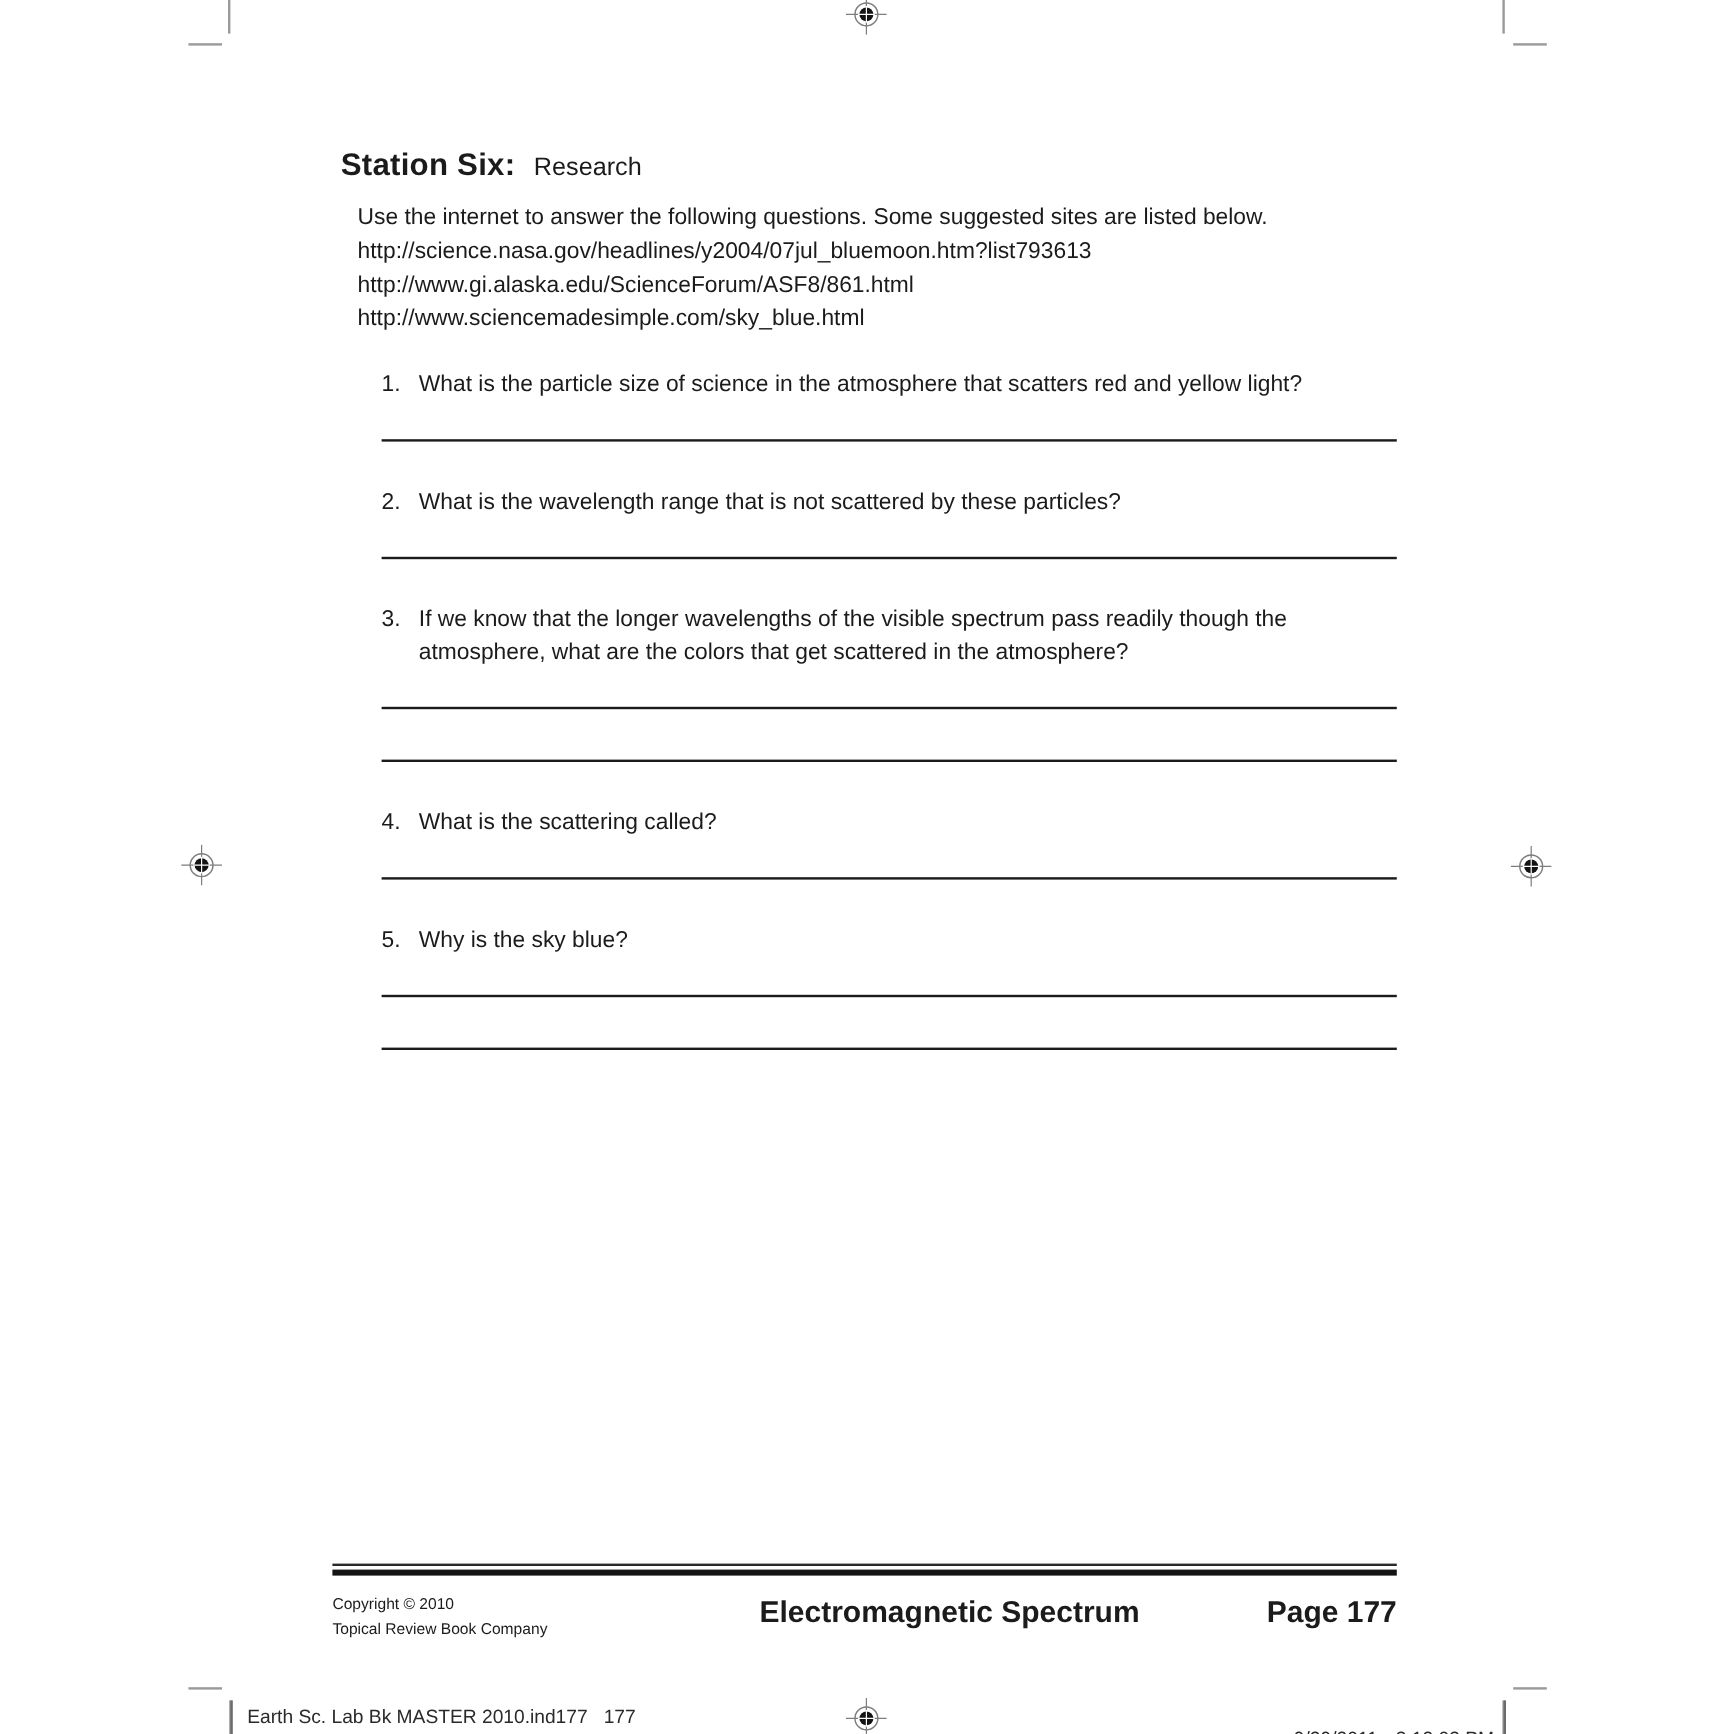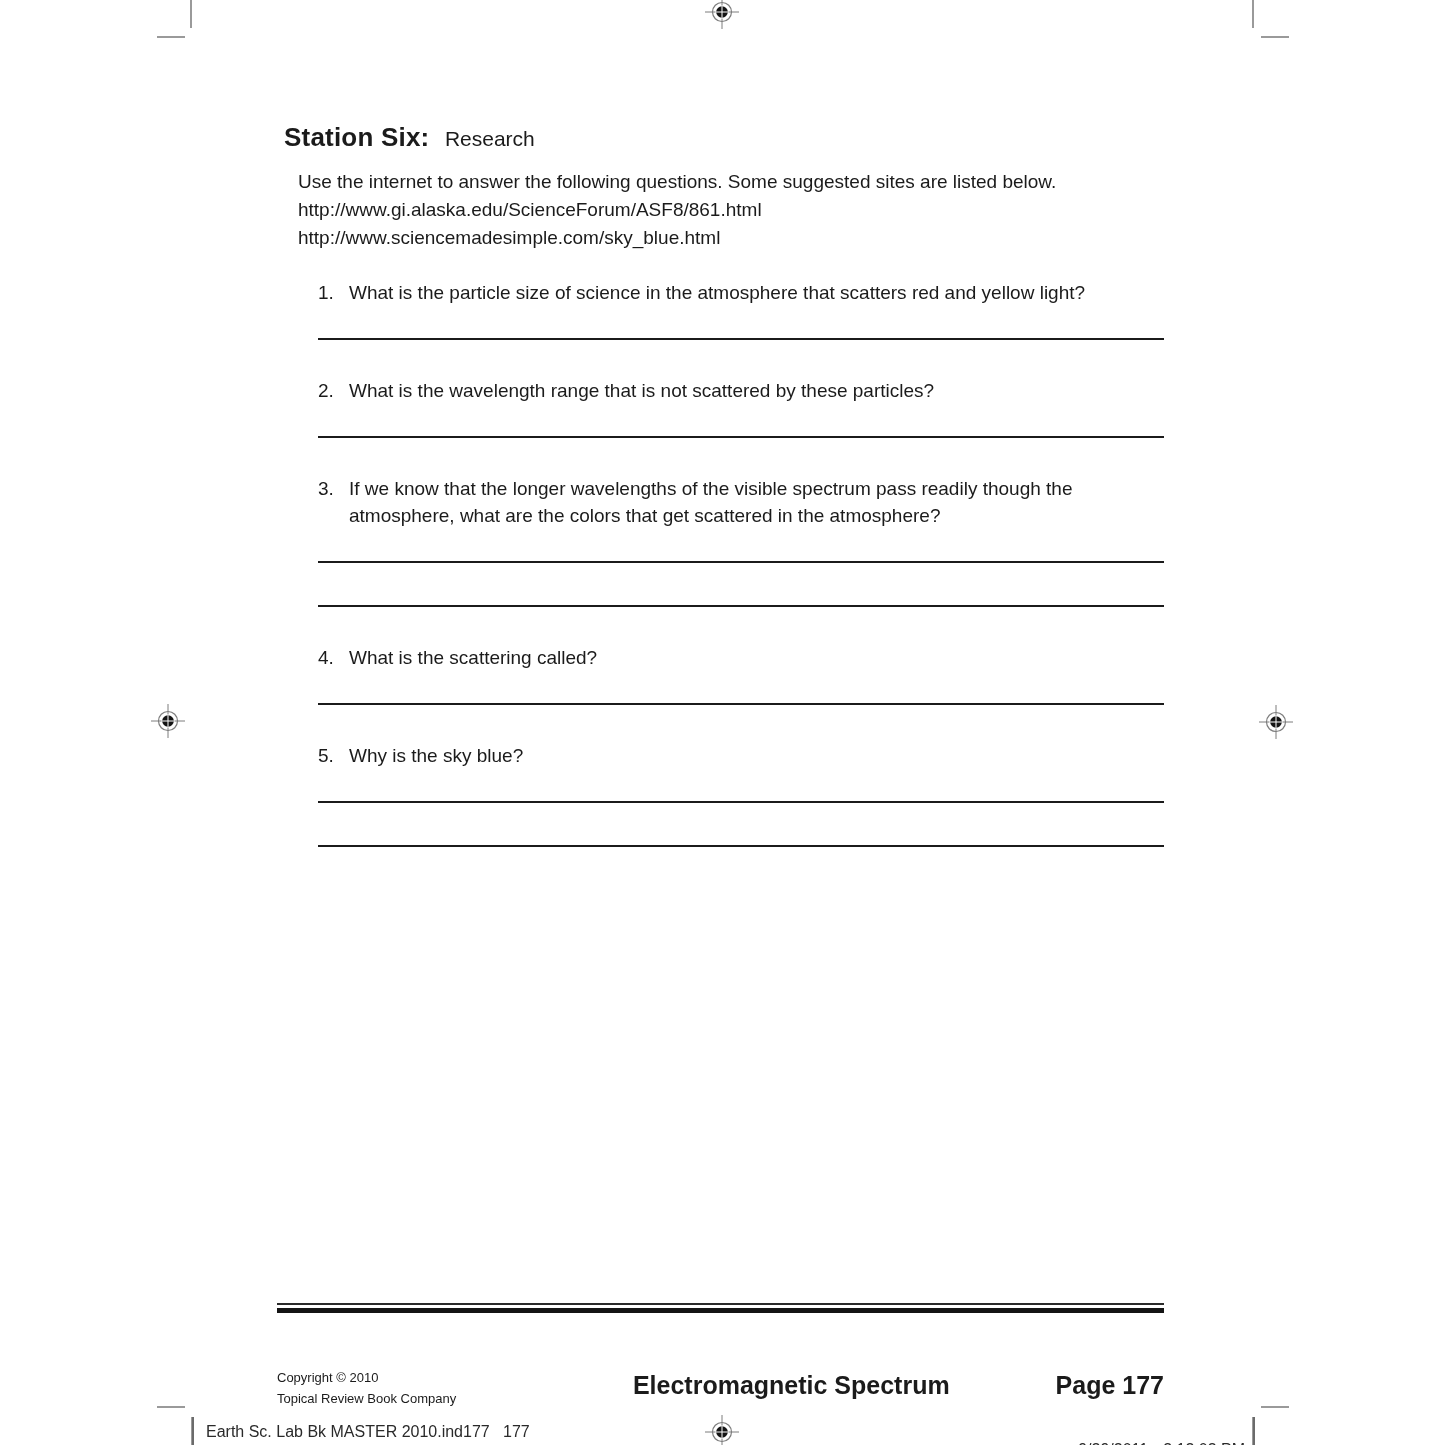--- a/index.html
+++ b/index.html
@@ -45,21 +45,21 @@
   .q-row { display: flex; font-size: 19px; line-height: 27px; }
   .q-num { width: 31px; flex: 0 0 31px; }
   .q-text { flex: 1; max-width: 815px; }
   .answer-line { height: 32px; border-bottom: 2.5px solid #1b1b1b; }
   .answer-line + .answer-line { height: 42px; }
 
   
   .footer-rule-thin  { position: absolute; left: 277px; top: 1303px; width: 887px; height: 2px; background: #2a2a2a; }
   .footer-rule-thick { position: absolute; left: 277px; top: 1308px; width: 887px; height: 5px; background: #141414; }
   .footer-row {
-    position: absolute; left: 277px; top: 1367px; width: 887px;
+    position: absolute; left: 277px; top: 1326px; width: 887px;
     display: flex; align-items: flex-start; justify-content: space-between;
   }
   .footer-copy { width: 250px; flex: 0 0 250px; font-size: 13px; line-height: 21px; color: #1b1b1b; }
   .footer-copy div { margin: 0; }
   .footer-center { flex: 1; text-align: center; font-size: 25px; font-weight: bold; padding-top: 4px; }
   .footer-page { flex: 0 0 auto; font-size: 25px; font-weight: bold; padding-top: 4px; }
 
   
   .strip-line { position: absolute; background: #6b6b6b; width: 2px; height: 28px; top: 1417px; }
   .strip-line-left { left: 192px; }
@@ -117,20 +117,21 @@
   <div class="crop crop-br-v"></div>
 
   <div class="content">
     <div class="title-row">
       <span class="title-bold">Station Six:</span>
       <span class="title-normal">Research</span>
     </div>
 
     <div class="intro">
       <p>Use the internet to answer the following questions. Some suggested sites are listed below.</p>
+      <p>http://science.nasa.gov/headlines/y2004/07jul_bluemoon.htm?list793613</p>
       <p>http://www.gi.alaska.edu/ScienceForum/ASF8/861.html</p>
       <p>http://www.sciencemadesimple.com/sky_blue.html</p>
     </div>
 
     <div class="questions">
   <div class="question">
     <div class="q-row">
       <span class="q-num">1.</span>
       <span class="q-text">What is the particle size of science in the atmosphere that scatters red and yellow light?</span>
     </div>

